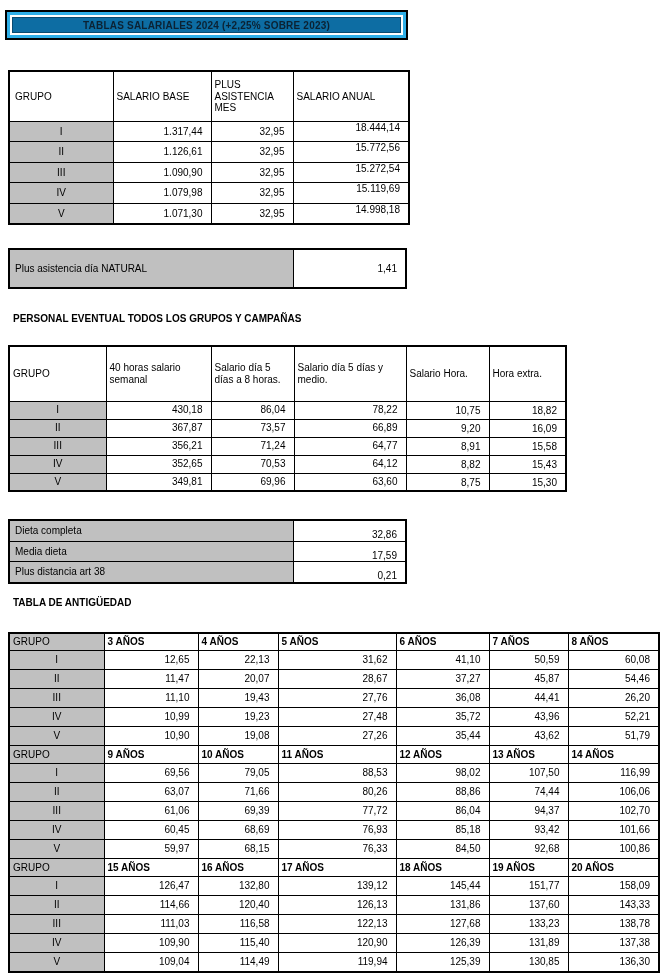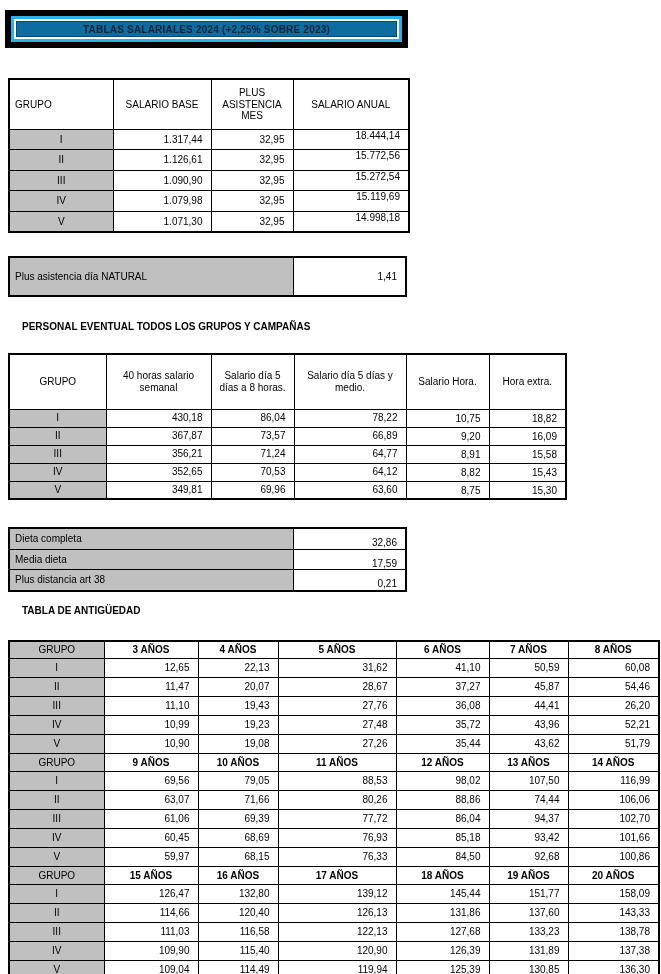--- a/index.html
+++ b/index.html
@@ -8,56 +8,56 @@
     width: 661px; height: 974px;
     font-family: "Liberation Sans", "DejaVu Sans", sans-serif;
     font-size: 10px; color: #000;
     position: relative; overflow: hidden;
   }
 
   
   .banner {
     margin: 10px 0 0 5px; width: 403px;
     background: #2fafe8; padding: 3px;
-    border: 6px solid #000000;
+    border: 2px solid #000000;
     text-align: right;
   }
   .banner-white { background: #ffffff; padding: 2px; }
   .banner-core {
     background: #0d6da3; border: 1px solid #0a4a70; height: 16px;
     display: flex; align-items: center; justify-content: center;
     font-weight: bold; color: #0b2233; letter-spacing: .2px;
   }
 
   
   table { border-collapse: collapse; table-layout: fixed; }
   td { border: 1px solid #000; overflow: hidden; line-height: 1.15; vertical-align: middle; }
   .outer { border: 2px solid #000; }
 
-  tr.hdr td { text-align: center; background: #fff; padding: 1px 3px; }
+  tr.hdr td { text-align: left; background: #fff; padding: 1px 3px; }
   tbody.data td { text-align: right; padding-right: 8px; }
   tbody.data td:first-child { background: #c0c0c0; text-align: center; padding-right: 0; }
 
   
   .t1 { margin: 30px 0 0 8px; }
   .t1 tr.hdr { height: 50px; }
   .t1 tbody.data tr { height: 18.5px; }
   .t1 tr.hdr td:first-child { text-align: left; padding-left: 5px; }
   .t1 tbody.data td:nth-child(4) { vertical-align: bottom; padding-bottom: 8px; }
 
   
   .lbltable tbody.data td:first-child { text-align: left; padding-left: 5px; }
   .plus { margin: 23px 0 0 8px; }
   .plus tbody.data tr { height: 39px; }
   .dieta { margin: 27px 0 0 8px; }
   .dieta tbody.data tr { height: 17px; }
   .dieta tbody.data td:last-child { vertical-align: top; padding-top: 8px; }
 
   
-  .section-title { font-weight: bold; margin-left: 22px; }
+  .section-title { font-weight: bold; margin-left: 13px; }
   .st-1 { margin-top: 24px; }
   .st-2 { margin-top: 13px; }
 
   
   .t2 { margin: 21px 0 0 8px; }
   .t2 tr.hdr { height: 55px; }
   .t2 tbody.data tr { height: 18px; }
   .t2 tbody.data td:nth-child(5),
   .t2 tbody.data td:nth-child(6) { vertical-align: bottom; padding-bottom: 2px; }
 

